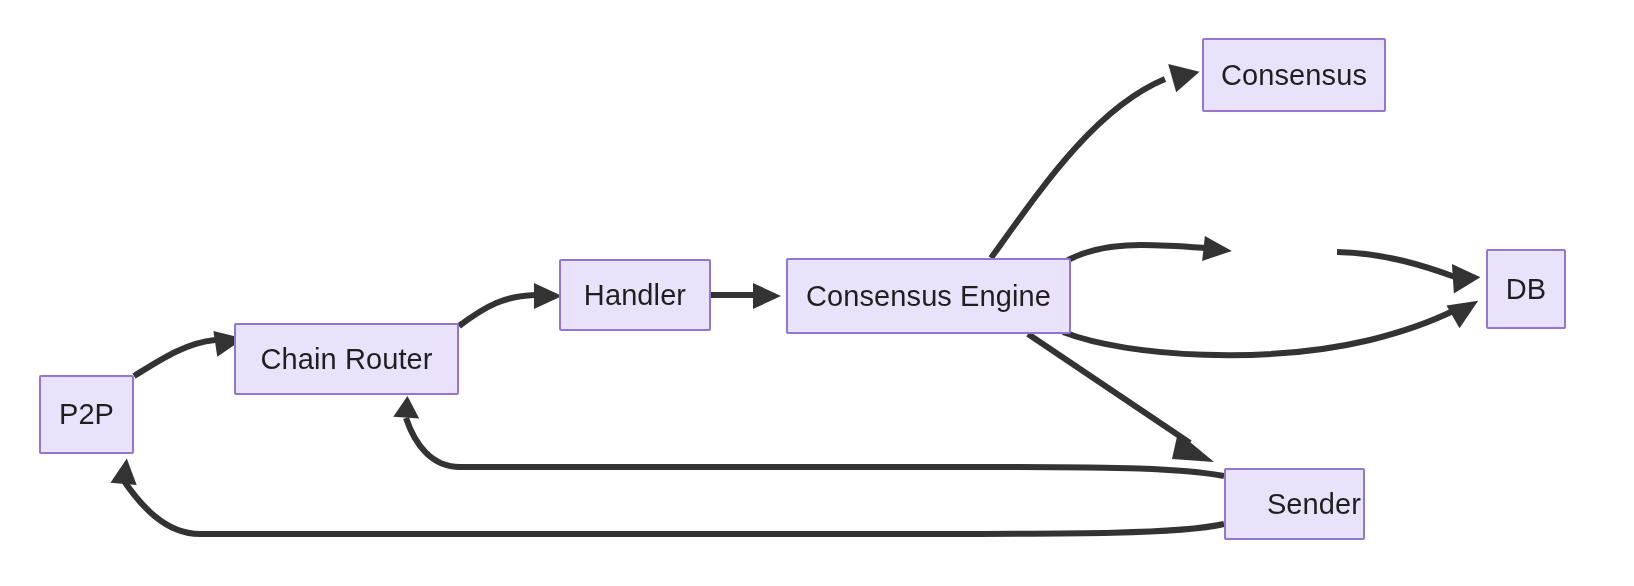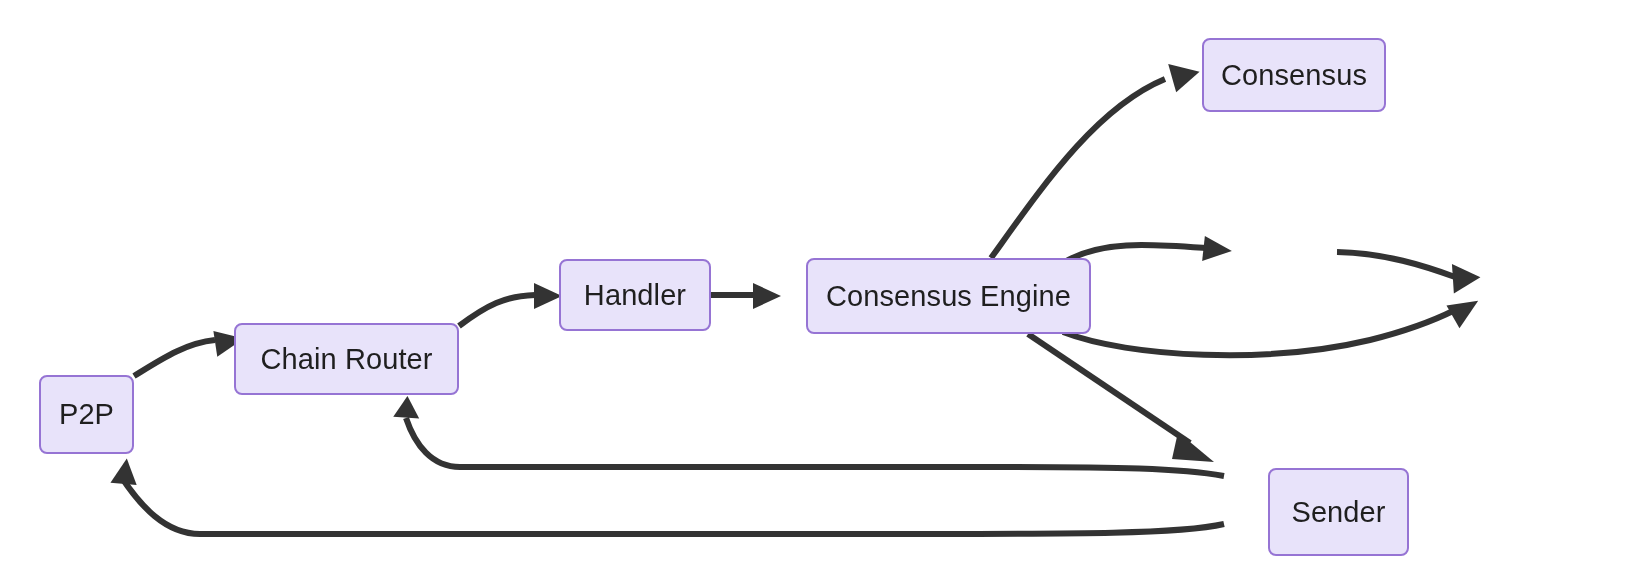--- a/index.html
+++ b/index.html
@@ -30,21 +30,21 @@
   }
   .arrow-head {
     fill: #333333;
     stroke: none;
   }
   .node {
     position: absolute;
     box-sizing: border-box;
     background: #e8e3fa;
     border: 2.5px solid #9674d4;
-    border-radius: 8px;
+    border-radius: 2px;
     display: flex;
     align-items: center;
     justify-content: center;
     color: #1f1f1f;
     font-size: 29px;
     font-weight: 400;
     letter-spacing: 0.1px;
     white-space: nowrap;
     z-index: 5;
   }
@@ -118,27 +118,30 @@
   </div>
 
   <div class="node" style="left:234px; top:323px; width:225px; height:72px;align-items:center;">
     <span class="node-label">Chain Router</span>
   </div>
 
   <div class="node" style="left:559px; top:259px; width:152px; height:72px;">
     <span class="node-label">Handler</span>
   </div>
 
-  <div class="node" style="left:806px; top:258px; width:285px; height:76px;">
+  <div class="node" style="left:786px; top:258px; width:285px; height:76px;">
     <span class="node-label">Consensus Engine</span>
   </div>
 
   <div class="node" style="left:1202px; top:38px; width:184px; height:74px;">
     <span class="node-label">Consensus</span>
   </div>
 
 
+  <div class="node" style="left:1486px; top:249px; width:80px; height:80px;">
+    <span class="node-label">DB</span>
+  </div>
 
-  <div class="node" style="left:1268px; top:468px; width:141px; height:88px;">
+  <div class="node" style="left:1224px; top:468px; width:141px; height:72px;justify-content:flex-end;">
     <span class="node-label">Sender</span>
   </div>
 
 </div>
 
 </body></html>

